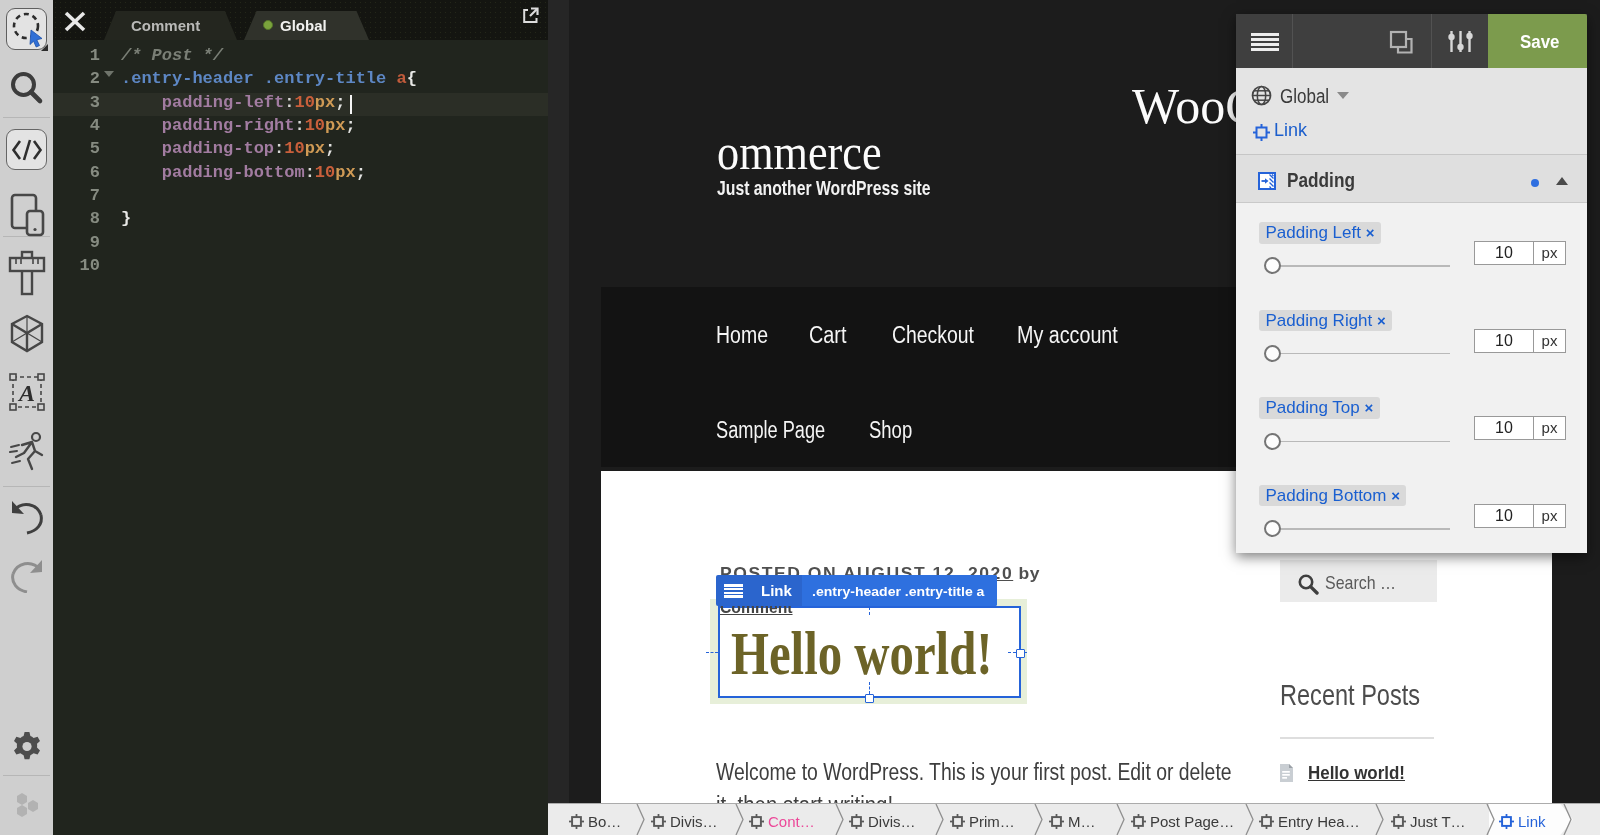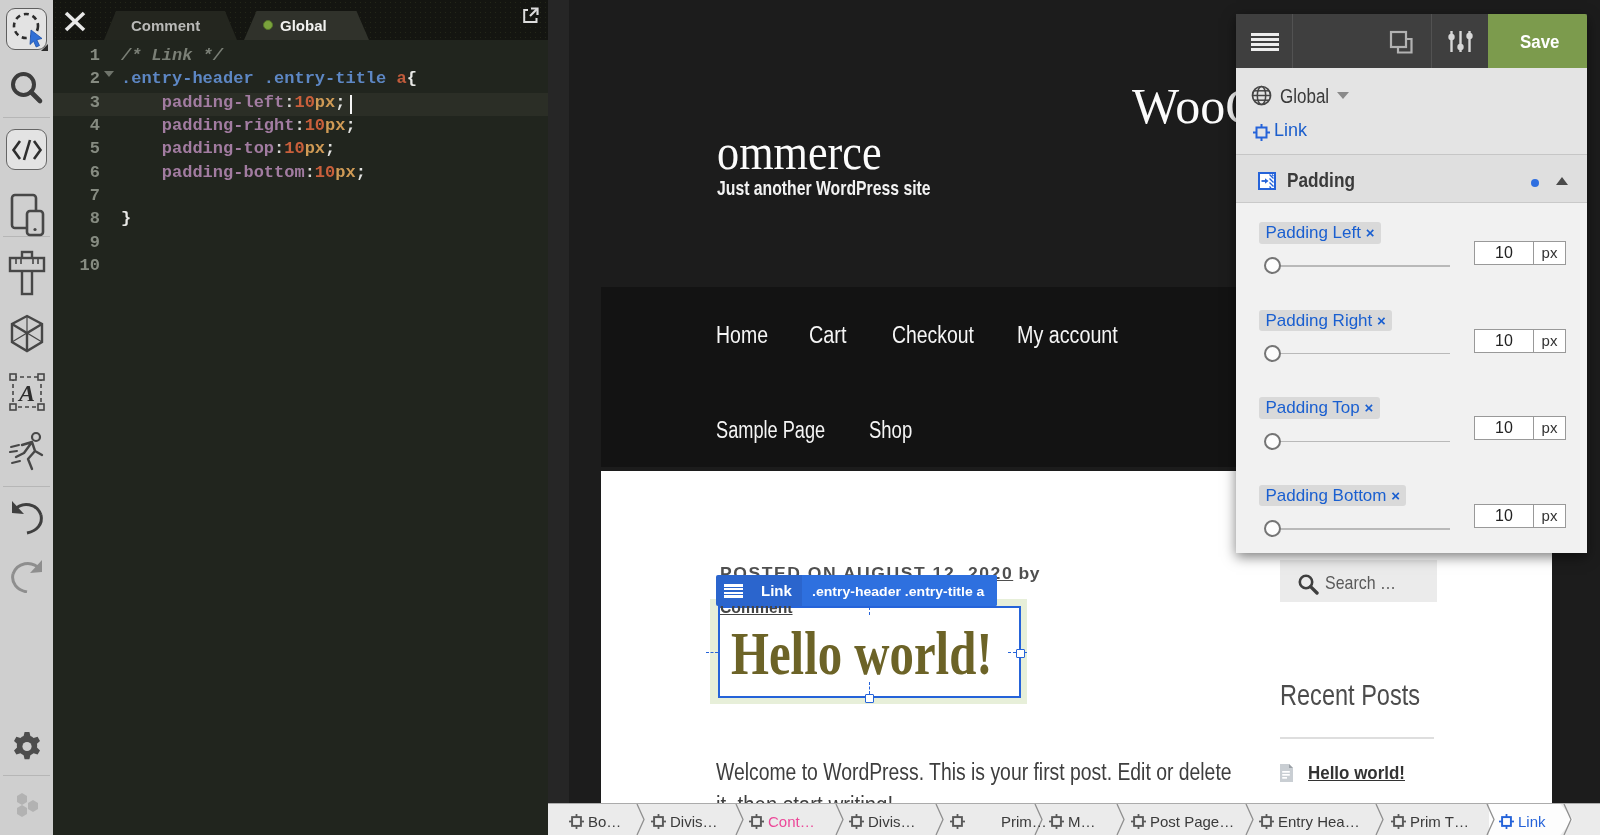--- a/index.html
+++ b/index.html
@@ -98,21 +98,21 @@
     <path d="M6 3 H2.2 V15 H14.5 V11" fill="none" stroke="#dcdcdc" stroke-width="2"></path>
     <path d="M9 1.5 H15.5 V8" fill="none" stroke="#dcdcdc" stroke-width="2.2"></path>
     <line x1="15" y1="2" x2="8" y2="9" stroke="#dcdcdc" stroke-width="2.2"></line>
   </svg>
 
 <div class="abs" style="left:53px;top:93px;width:495px;height:23px;background:#2b2e26;"></div>
 
 <div class="abs" id="gutter" style="left:53px;top:44px;width:47px;text-align:right;font-family:'Liberation Mono',monospace;font-size:17px;font-weight:bold;line-height:23.33px;color:#868b81;">1<br>2<br>3<br>4<br>5<br>6<br>7<br>8<br>9<br>10</div>
 <div class="abs" style="left:104px;top:71px;width:0;height:0;border-left:5px solid transparent;border-right:5px solid transparent;border-top:6px solid #6f746b;"></div>
 
-<pre class="abs" id="code" style="left:121px;top:44px;font-family:'Liberation Mono',monospace;font-size:17px;font-weight:bold;line-height:23.33px;"><span style="color:#7a7f76;font-style:italic;">/* Link */</span>
+<pre class="abs" id="code" style="left:121px;top:44px;font-family:'Liberation Mono',monospace;font-size:17px;font-weight:bold;line-height:23.33px;"><span style="color:#7a7f76;font-style:italic;">/* Post */</span>
 <span style="color:#5d87c4;">.entry-header .entry-title </span><span style="color:#c05b3b;">a</span><span style="color:#e8e8e6;">{</span>
     <span style="color:#a27ca1;">padding-left</span><span style="color:#d8d8d6;">:</span><span style="color:#c95f3b;">10</span><span style="color:#cf9a55;">px</span><span style="color:#e2e2e0;">;</span>
     <span style="color:#a27ca1;">padding-right</span><span style="color:#d8d8d6;">:</span><span style="color:#c95f3b;">10</span><span style="color:#cf9a55;">px</span><span style="color:#e2e2e0;">;</span>
     <span style="color:#a27ca1;">padding-top</span><span style="color:#d8d8d6;">:</span><span style="color:#c95f3b;">10</span><span style="color:#cf9a55;">px</span><span style="color:#e2e2e0;">;</span>
     <span style="color:#a27ca1;">padding-bottom</span><span style="color:#d8d8d6;">:</span><span style="color:#c95f3b;">10</span><span style="color:#cf9a55;">px</span><span style="color:#e2e2e0;">;</span>
 
 <span style="color:#e8e8e6;">}</span></pre>
 <div class="abs" style="left:350px;top:95px;width:2px;height:19px;background:#f5f5f5;"></div>
 
 <div class="abs" style="left:0;top:0;width:53px;height:835px;background:#cfcfcf;"></div>
@@ -264,21 +264,21 @@
       <line x1="13.5" y1="8.5" x2="17" y2="8.5" stroke="#5a5a5a" stroke-width="2"></line>
     </svg>
     <div class="abs" style="left:320px;top:10px;font-size:15px;color:#3b3b3b;">Divis…</div>
     <svg class="abs" style="left:402px;top:11px;" width="15" height="15" viewBox="0 0 17 17">
       <rect x="3.5" y="3.5" width="10" height="10" fill="none" stroke="#5a5a5a" stroke-width="2.2"></rect>
       <line x1="8.5" y1="0" x2="8.5" y2="3.5" stroke="#5a5a5a" stroke-width="2"></line>
       <line x1="8.5" y1="13.5" x2="8.5" y2="17" stroke="#5a5a5a" stroke-width="2"></line>
       <line x1="0" y1="8.5" x2="3.5" y2="8.5" stroke="#5a5a5a" stroke-width="2"></line>
       <line x1="13.5" y1="8.5" x2="17" y2="8.5" stroke="#5a5a5a" stroke-width="2"></line>
     </svg>
-    <div class="abs" style="left:421px;top:10px;font-size:15px;color:#3b3b3b;margin-left:32px;">Prim…</div>
+    <div class="abs" style="left:421px;top:10px;font-size:15px;color:#3b3b3b;">Prim…</div>
     <svg class="abs" style="left:501px;top:11px;" width="15" height="15" viewBox="0 0 17 17">
       <rect x="3.5" y="3.5" width="10" height="10" fill="none" stroke="#5a5a5a" stroke-width="2.2"></rect>
       <line x1="8.5" y1="0" x2="8.5" y2="3.5" stroke="#5a5a5a" stroke-width="2"></line>
       <line x1="8.5" y1="13.5" x2="8.5" y2="17" stroke="#5a5a5a" stroke-width="2"></line>
       <line x1="0" y1="8.5" x2="3.5" y2="8.5" stroke="#5a5a5a" stroke-width="2"></line>
       <line x1="13.5" y1="8.5" x2="17" y2="8.5" stroke="#5a5a5a" stroke-width="2"></line>
     </svg>
     <div class="abs" style="left:520px;top:10px;font-size:15px;color:#3b3b3b;">M…</div>
     <svg class="abs" style="left:583px;top:11px;" width="15" height="15" viewBox="0 0 17 17">
       <rect x="3.5" y="3.5" width="10" height="10" fill="none" stroke="#5a5a5a" stroke-width="2.2"></rect>
@@ -296,21 +296,21 @@
       <line x1="13.5" y1="8.5" x2="17" y2="8.5" stroke="#5a5a5a" stroke-width="2"></line>
     </svg>
     <div class="abs" style="left:730px;top:10px;font-size:15px;color:#3b3b3b;">Entry Hea…</div>
     <svg class="abs" style="left:843px;top:11px;" width="15" height="15" viewBox="0 0 17 17">
       <rect x="3.5" y="3.5" width="10" height="10" fill="none" stroke="#5a5a5a" stroke-width="2.2"></rect>
       <line x1="8.5" y1="0" x2="8.5" y2="3.5" stroke="#5a5a5a" stroke-width="2"></line>
       <line x1="8.5" y1="13.5" x2="8.5" y2="17" stroke="#5a5a5a" stroke-width="2"></line>
       <line x1="0" y1="8.5" x2="3.5" y2="8.5" stroke="#5a5a5a" stroke-width="2"></line>
       <line x1="13.5" y1="8.5" x2="17" y2="8.5" stroke="#5a5a5a" stroke-width="2"></line>
     </svg>
-    <div class="abs" style="left:862px;top:10px;font-size:15px;color:#3b3b3b;">Prim T…</div>
+    <div class="abs" style="left:862px;top:10px;font-size:15px;color:#3b3b3b;">Just T…</div>
     <svg class="abs" style="left:951px;top:11px;" width="15" height="15" viewBox="0 0 17 17">
       <rect x="3.5" y="3.5" width="10" height="10" fill="none" stroke="#2563d9" stroke-width="2.2"></rect>
       <line x1="8.5" y1="0" x2="8.5" y2="3.5" stroke="#2563d9" stroke-width="2"></line>
       <line x1="8.5" y1="13.5" x2="8.5" y2="17" stroke="#2563d9" stroke-width="2"></line>
       <line x1="0" y1="8.5" x2="3.5" y2="8.5" stroke="#2563d9" stroke-width="2"></line>
       <line x1="13.5" y1="8.5" x2="17" y2="8.5" stroke="#2563d9" stroke-width="2"></line>
     </svg>
     <div class="abs" style="left:970px;top:10px;font-size:15px;color:#2563d9;">Link</div>
   </div>
 

